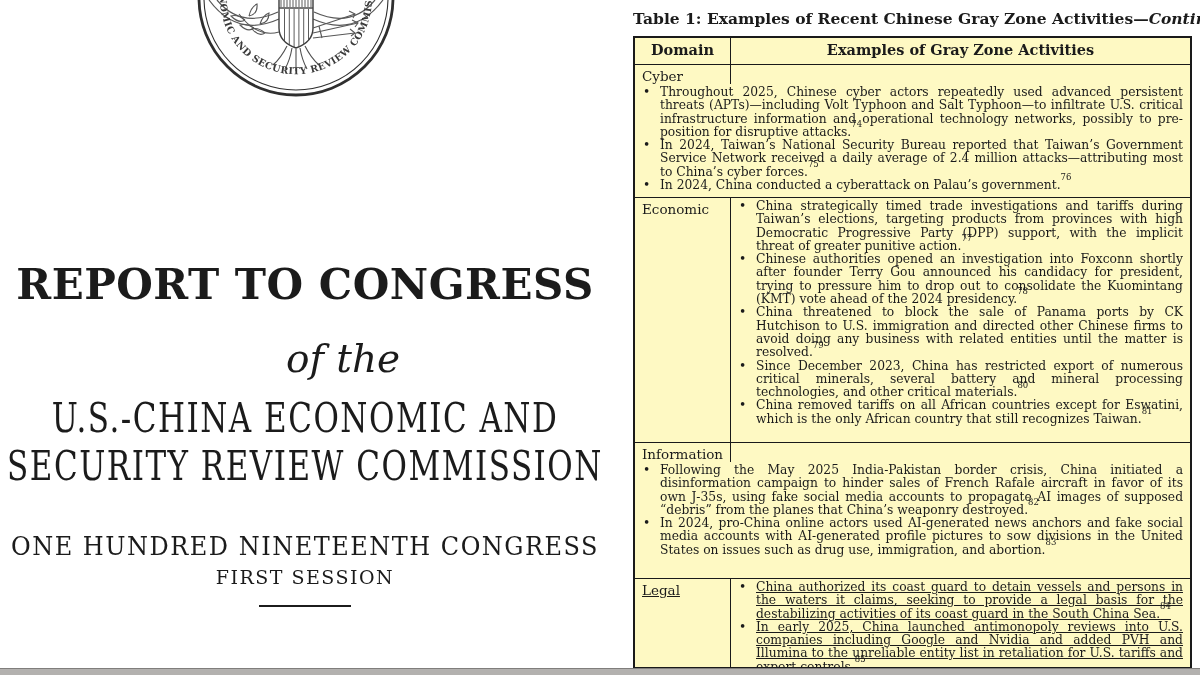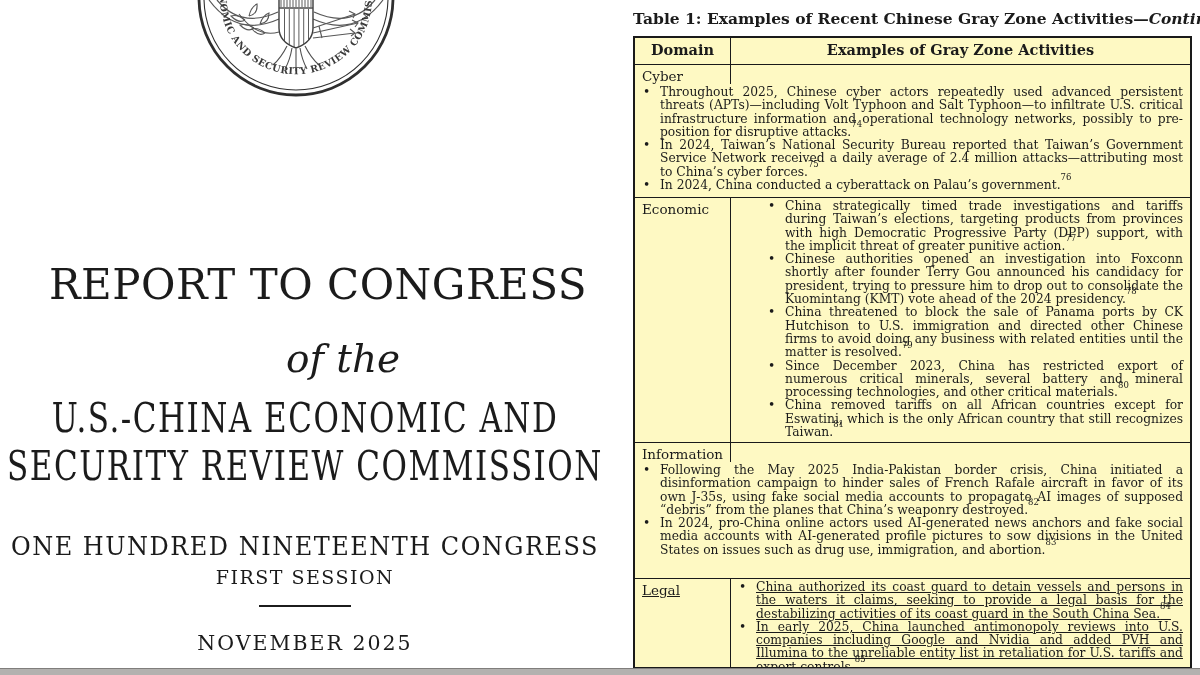--- a/index.html
+++ b/index.html
@@ -6,21 +6,21 @@
   body{
     width:1200px;height:675px;position:relative;overflow:hidden;
     background:#ffffff;color:#1b1b1b;
     font-family:"DejaVu Serif","Liberation Serif",serif;
   }
 
   
   .cover{position:absolute;left:0;top:0;width:620px;height:675px;background:#fff;}
   .cover .ctext{position:absolute;left:0;width:610px;text-align:center;white-space:nowrap;}
   .year{top:196px;font-size:47px;font-weight:bold;letter-spacing:1px;}
-  .report-title{top:260px;font-size:42px;font-weight:normal;letter-spacing:0.5px;margin-left:13px;}
+  .report-title{top:260px;font-size:42px;font-weight:bold;letter-spacing:0.5px;}
   .of-the{top:336px;font-size:39px;font-style:italic;padding-left:38px;}
   .org1{top:394px;font-size:31px;letter-spacing:1.5px;transform:scaleY(1.32);transform-origin:top center;}
   .org2{top:442px;font-size:31px;letter-spacing:1.5px;transform:scaleY(1.32);transform-origin:top center;}
   .congress{top:530px;font-size:24px;letter-spacing:1.5px;transform:scaleY(1.12);transform-origin:top center;}
   .session{top:566px;font-size:19px;letter-spacing:1.5px;}
   .cover-rule{position:absolute;left:259px;top:605px;width:92px;border-top:2px solid #1c1c1c;}
   .date{top:631px;font-size:20.5px;letter-spacing:2px;}
   .seal{position:absolute;left:191px;top:-112px;width:210px;height:215px;}
 
   
@@ -34,21 +34,21 @@
     border:2px solid #1a1a1a;box-sizing:border-box;background:#fef9c3;
   }
   .t-header{display:flex;height:27px;border-bottom:1.5px solid #1a1a1a;box-sizing:border-box;}
   .h-domain{
     width:96px;flex:none;border-right:1.5px solid #1a1a1a;box-sizing:border-box;
     font-weight:bold;font-size:14.5px;text-align:center;line-height:24px;
   }
   .h-ex{flex:1;font-weight:bold;font-size:14.5px;text-align:center;line-height:24px;}
   .t-row{display:flex;border-bottom:1.5px solid #1a1a1a;box-sizing:border-box;overflow:hidden;}
   .t-row.last{border-bottom:none;}
-  .row-0{height:133px;flex-direction:column;}.row-1{height:245px;gap:29px;}.row-2{height:136px;flex-direction:column;}.row-3{height:88px;text-decoration:underline;}
+  .row-0{height:133px;flex-direction:column;}.row-1{height:245px;}.row-2{height:136px;flex-direction:column;}.row-3{height:88px;text-decoration:underline;}
   .col-domain{
     width:96px;flex:none;border-right:1.5px solid #1a1a1a;box-sizing:border-box;
     padding:3px 4px 0 7px;font-size:13.5px;
   }
   .col-ex{flex:1;padding:2px 7px 0 8px;box-sizing:border-box;overflow:hidden;}
   .b-item{
     padding-left:17px;text-indent:-17px;text-align:justify;
     font-size:12.3px;line-height:13.3px;hyphens:auto;-webkit-hyphens:auto;
   }
   .bullet{display:inline-block;width:17px;text-indent:0;}
@@ -139,21 +139,20 @@
     </text>
   </svg>
 
   <div class="ctext report-title">REPORT TO CONGRESS</div>
   <div class="ctext of-the">of the</div>
   <div class="ctext org1">U.S.-CHINA ECONOMIC AND</div>
   <div class="ctext org2">SECURITY REVIEW COMMISSION</div>
   <div class="ctext congress">ONE HUNDRED NINETEENTH CONGRESS</div>
   <div class="ctext session">FIRST SESSION</div>
   <div class="cover-rule"></div>
-  <div class="ctext date">NOVEMBER 2025</div>
 </div>
 
 <div class="table-title">
   <span>Table 1: Examples of Recent Chinese Gray Zone Activities—</span><span class="cont">Continued</span>
 </div>
 
 <div class="t-table">
   <div class="t-header">
     <div class="h-domain">Domain</div>
     <div class="h-ex">Examples of Gray Zone Activities</div>

